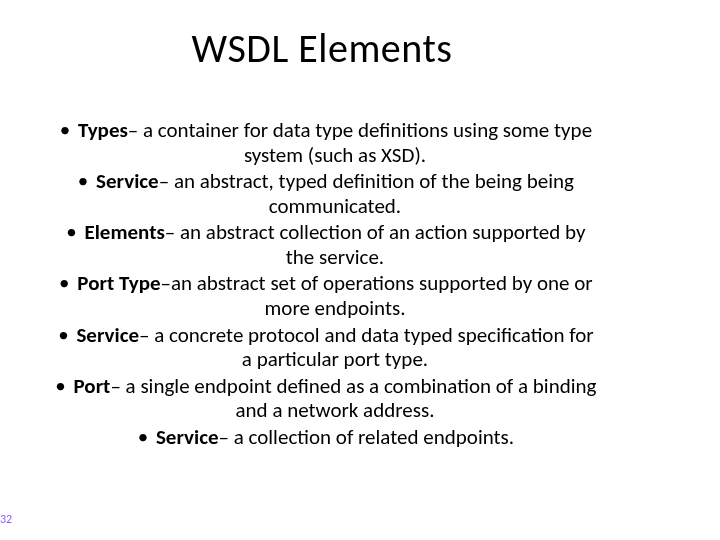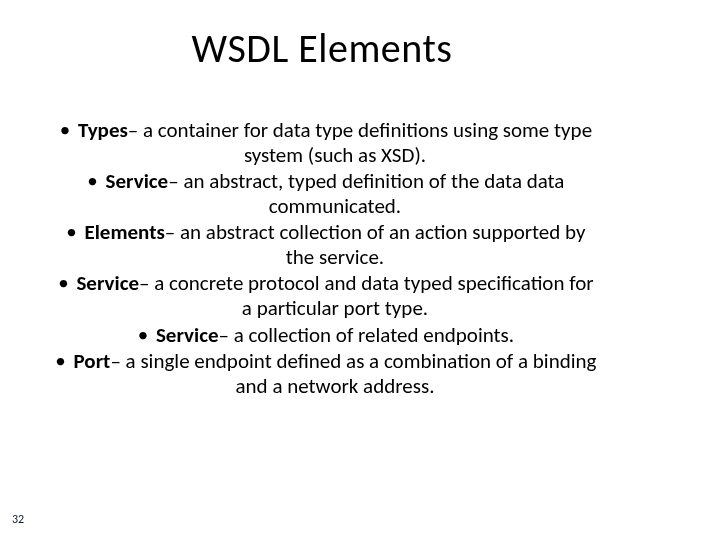--- a/index.html
+++ b/index.html
@@ -49,49 +49,52 @@
   ul.bullets li .bullet-dot {
     display: inline-block;
     width: 26px;
     text-indent: 0;
   }
   .term {
     font-weight: 700;
   }
   .page-number {
     position: absolute;
-    left: 12px;
+    left: 0;
     bottom: 14px;
     font-size: 12px;
-    color: #0f172a;
+    color: #8b5cf6;
   }
 </style>
 </head>
 <body>
 
 <div class="slide">
   <div class="title">WSDL Elements</div>
 
   <div class="content">
     <ul class="bullets">
       <li>
         <span class="bullet-dot">•</span><span class="term">Types</span><span>– a container for data type definitions using some type system (such as XSD).</span>
       </li>
       <li>
-        <span class="bullet-dot">•</span><span class="term">Service</span><span>– an abstract, typed definition of the data data communicated.</span>
+        <span class="bullet-dot">•</span><span class="term">Service</span><span>– an abstract, typed definition of the being being communicated.</span>
       </li>
       <li>
         <span class="bullet-dot">•</span><span class="term">Elements</span><span>– an abstract collection of an action supported by the service.</span>
       </li>
       <li>
+        <span class="bullet-dot">•</span><span class="term">Port Type</span><span>–an abstract set of operations supported by one or more endpoints.</span>
+      </li>
+      <li>
         <span class="bullet-dot">•</span><span class="term">Service</span><span>– a concrete protocol and data typed specification for a particular port type.</span>
       </li>
       <li>
-        <span class="bullet-dot">•</span><span class="term">Service</span><span>– a collection of related endpoints.</span>
+        <span class="bullet-dot">•</span><span class="term">Port</span><span>– a single endpoint defined as a combination of a binding and a network address.</span>
       </li>
       <li>
-        <span class="bullet-dot">•</span><span class="term">Port</span><span>– a single endpoint defined as a combination of a binding and a network address.</span>
+        <span class="bullet-dot">•</span><span class="term">Service</span><span>– a collection of related endpoints.</span>
       </li>
     </ul>
   </div>
 
   <div class="page-number">32</div>
 </div>
 
 </body></html>

